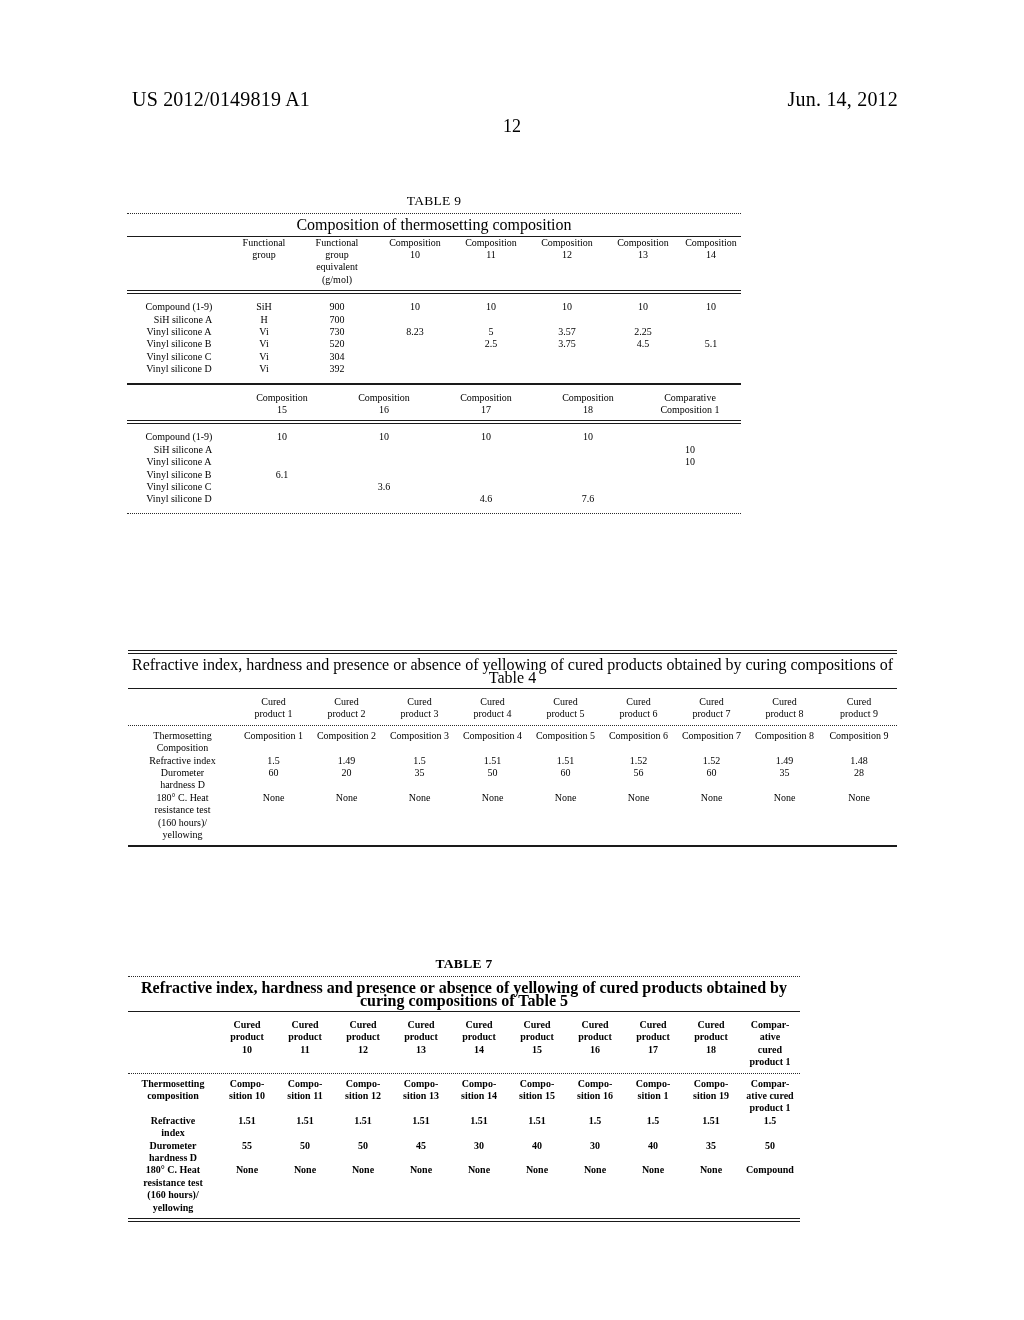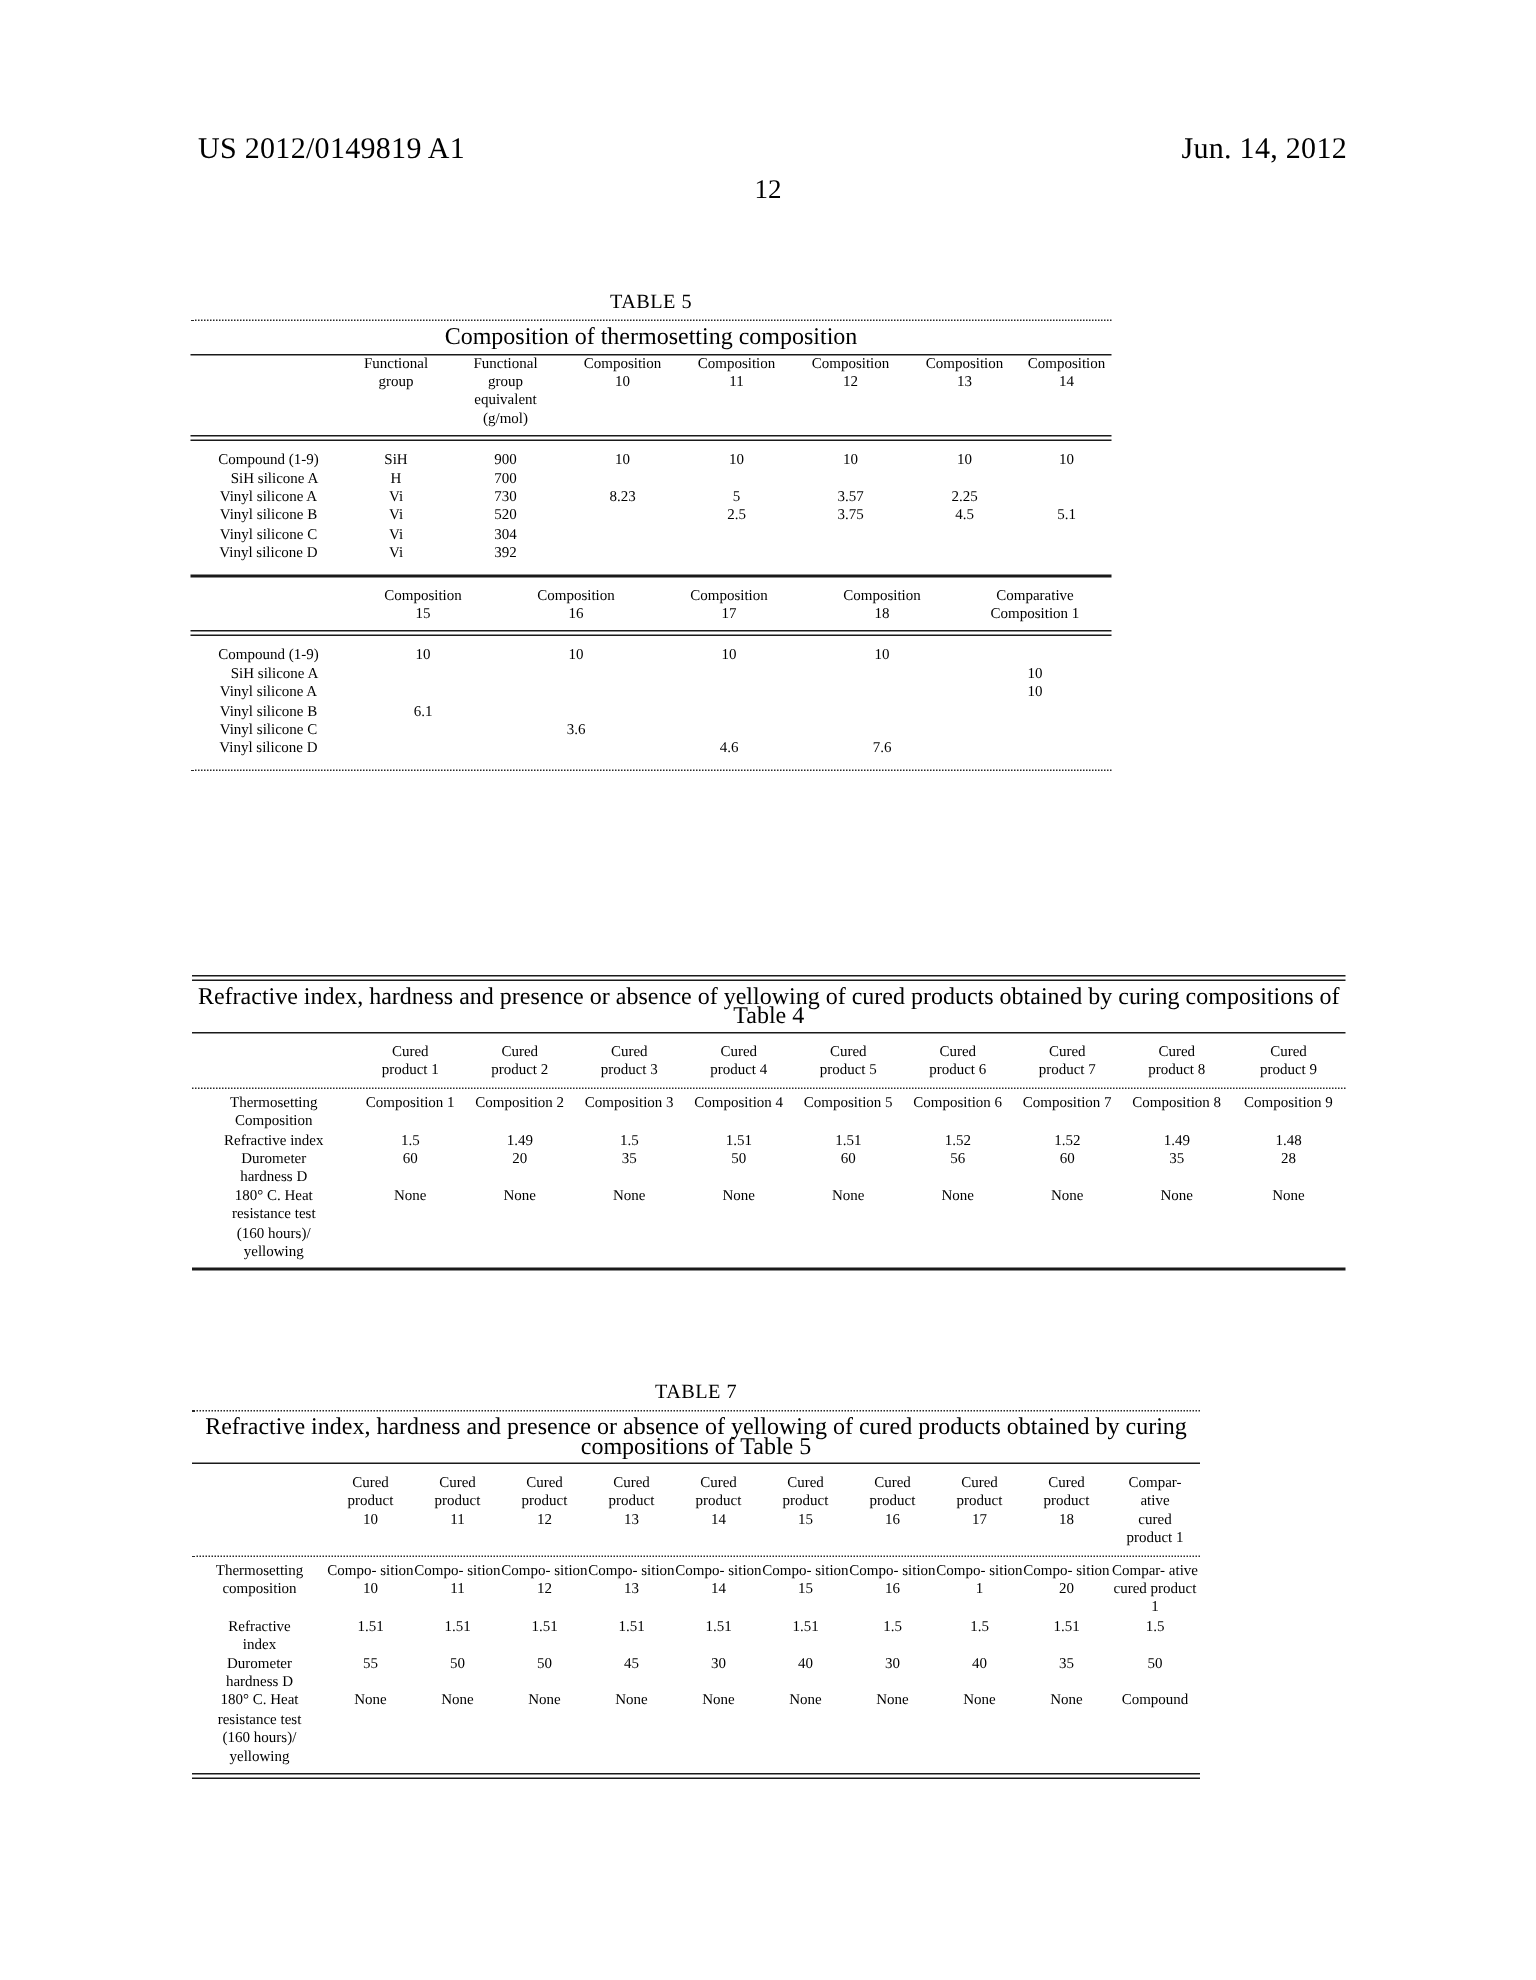--- a/index.html
+++ b/index.html
@@ -40,21 +40,21 @@
 
 <div class="page">
 
   <div class="runhead">
     <span class="pub">US 2012/0149819 A1</span>
     <span class="date">Jun. 14, 2012</span>
   </div>
   <div class="pagenum">12</div>
 
   <div class="tbl" style="left:127px;top:193px;width:614px;">
-    <div class="tbl-title">TABLE 5</div>
+    <div class="tbl-title">TABLE 9</div>
     <div class="rule-dot"></div>
     <div class="cap">Composition of thermosetting composition</div>
     <div class="rule-thin"></div>
 
     <table class="grid">
       <colgroup>
         <col style="width:104px">
           <col style="width:66px">
           <col style="width:80px">
         <col style="width:76px">
@@ -402,21 +402,21 @@
         <td class="num">None</td>
       </tr>
       <tr>
             <td colspan="10" class="spacer-xs"></td>
           </tr>
     </tbody>
       </table>
     <div class="rule-thick"></div>
   </div>
 
-  <div class="tbl" style="left:128px;top:920px;width:672px;">
+  <div class="tbl" style="left:128px;top:956px;width:672px;font-weight:bold;">
     <div class="tbl-title">TABLE 7</div>
     <div class="rule-dot"></div>
     <div class="cap">Refractive index, hardness and presence or absence of yellowing of cured products obtained
 by curing compositions of Table 5</div>
     <div class="rule-thin"></div>
 
     <table class="grid">
       <colgroup>
         <col style="width:90px">
           <col style="width:58px">
@@ -514,21 +514,21 @@
 sition
 15</td>
         <td class="num">Compo-
 sition
 16</td>
         <td class="num">Compo-
 sition
 1</td>
         <td class="num">Compo-
 sition
-20</td>
+19</td>
         <td class="num">Compar-
 ative
 cured
 product 1</td>
       </tr>
       <tr>
         <td class="lab">Refractive
 index</td>
         <td class="num">1.51</td>
         <td class="num">1.51</td>

